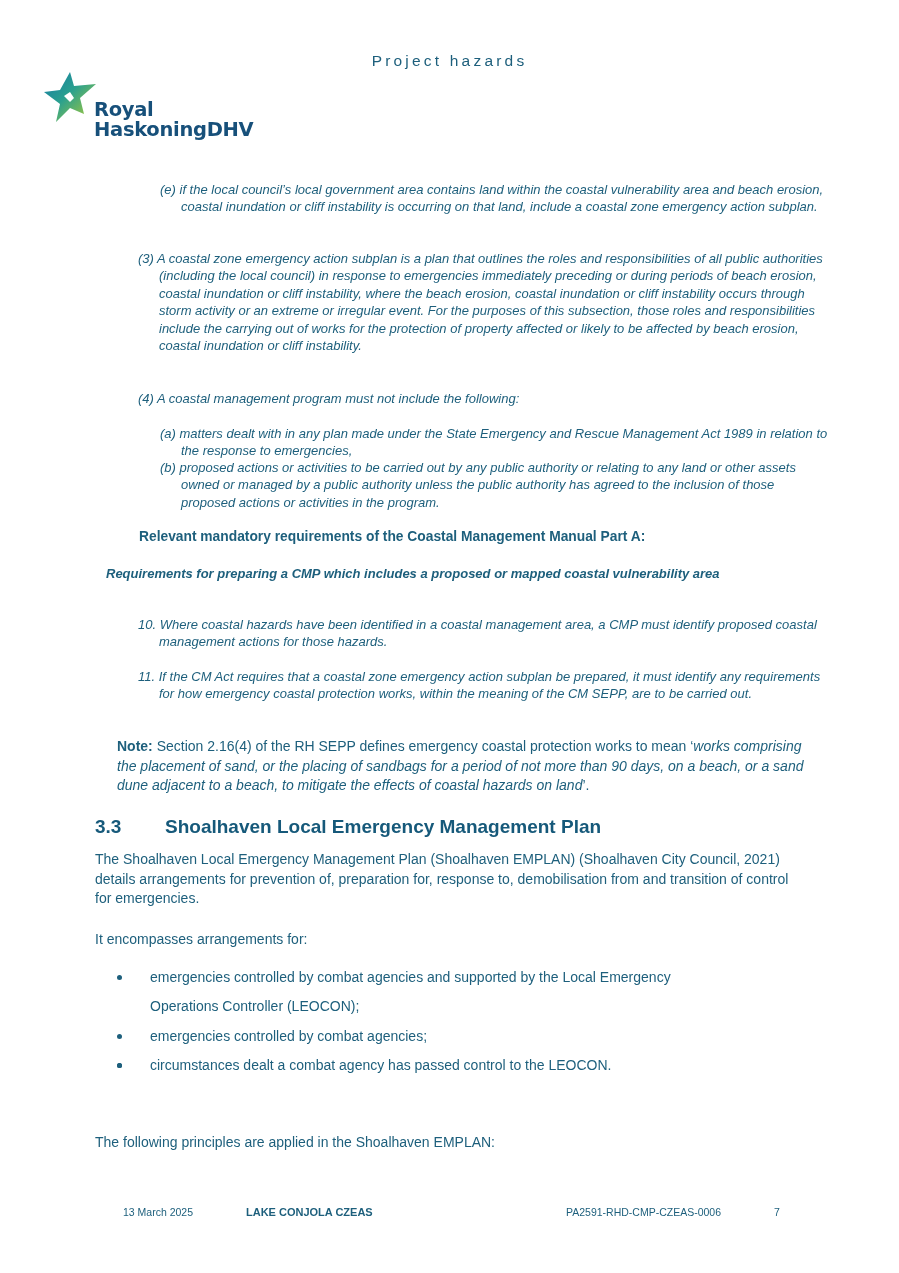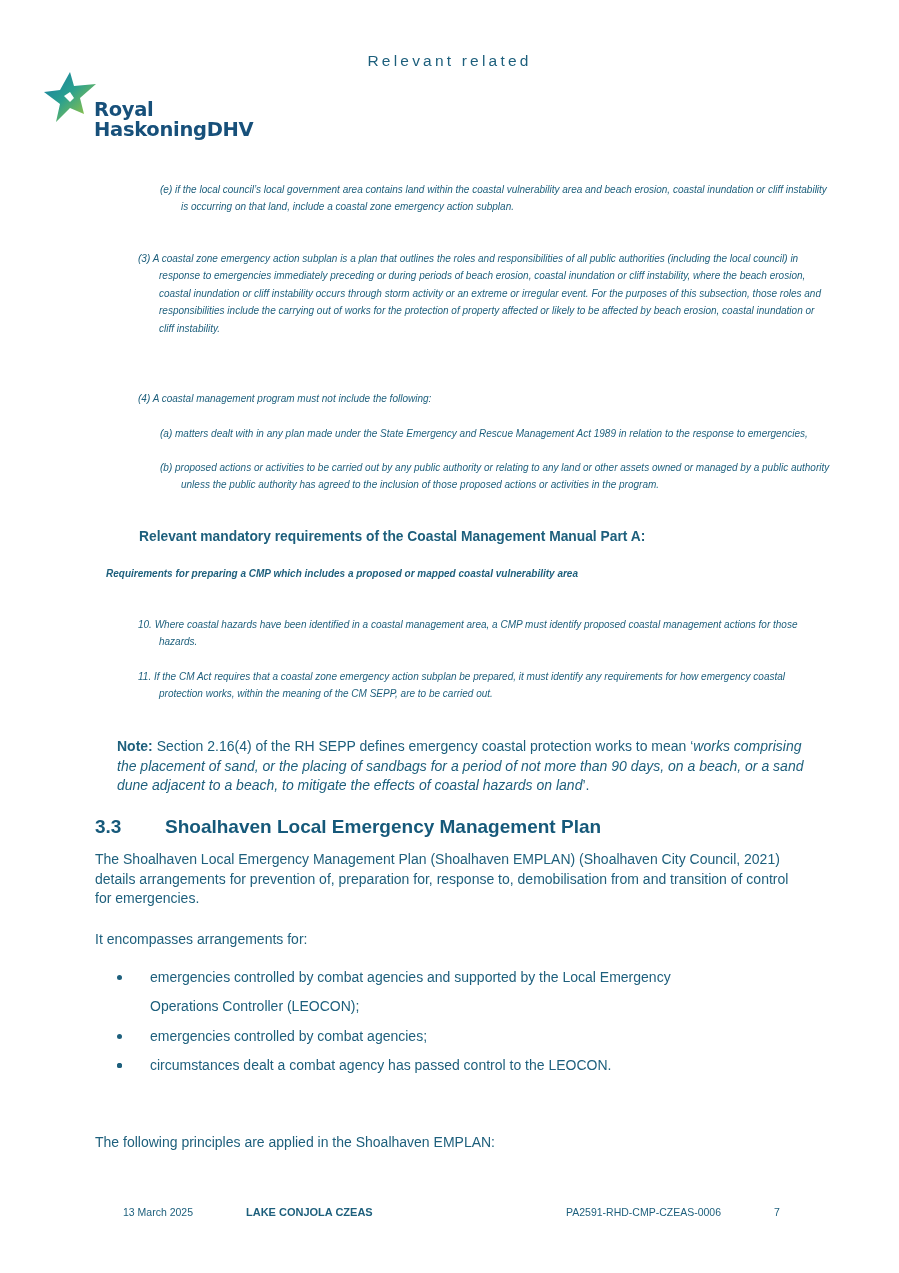--- a/index.html
+++ b/index.html
@@ -12,40 +12,40 @@
     top: 52px; left: 0; width: 899px; text-align: center;
     font-size: 15.5px; letter-spacing: 3.2px; color: #1d5f7c;
   }
   .logo { top: 70px; left: 40px; width: 220px; height: 78px; }
   .logo svg { position: absolute; left: 0; top: 0; }
   .logo-text {
     position: absolute; left: 54px; top: 30px;
     font-family: "DejaVu Sans", sans-serif; font-weight: bold;
     color: #17507a; font-size: 19.5px; line-height: 20px; letter-spacing: -0.3px;
   }
-  .it { font-style: italic; font-size: 10px; line-height: 17.4px; }
+  .it { font-style: italic; font-size: 13px; line-height: 17.4px; }
   .para { position: absolute; }
   .hang { padding-left: 21px; text-indent: -21px; }
   .body-text { font-size: 14px; line-height: 19.5px; }
   .bold { font-weight: bold; }
   .h2 {
     font-size: 19px; font-weight: bold; color: #16597a;
   }
   .h2 .num { display: inline-block; width: 70px; }
   .bullets { list-style: none; margin: 0; padding: 0; }
   .bullets li { position: relative; padding-left: 33px; font-size: 14px; line-height: 29.3px; }
   .bullets li .dot {
     position: absolute; left: 0; top: 12px; width: 5px; height: 5px; border-radius: 50%; background: #1d5f7c;
   }
   .footer { font-size: 10.5px; color: #1d5f7c; top: 1206px; margin-left: 28px; }
 </style>
 </head>
 <body>
 
-<div class="abs header-label">Relevant related</div>
+<div class="abs header-label">Project hazards</div>
 
 <div class="abs logo">
   <svg width="62" height="58" viewBox="0 0 62 58">
     <defs>
       <linearGradient id="lg" x1="0" y1="0" x2="1" y2="1">
         <stop offset="0" stop-color="#1479a6"></stop>
         <stop offset="0.45" stop-color="#2aa08f"></stop>
         <stop offset="1" stop-color="#b6cf2c"></stop>
       </linearGradient>
     </defs>

